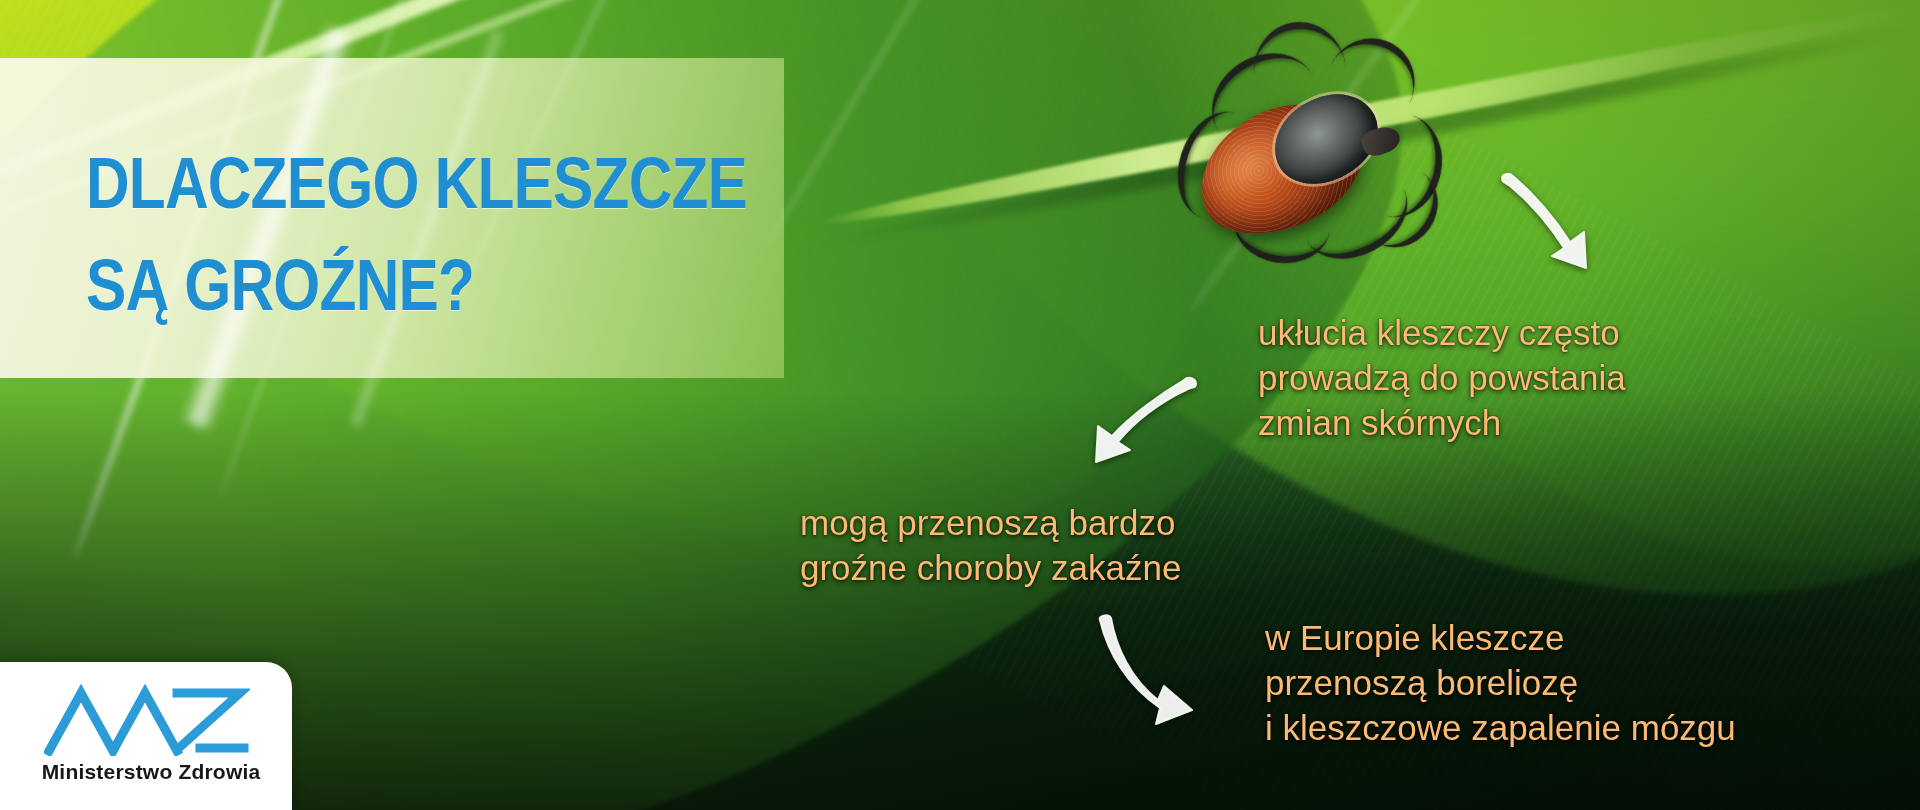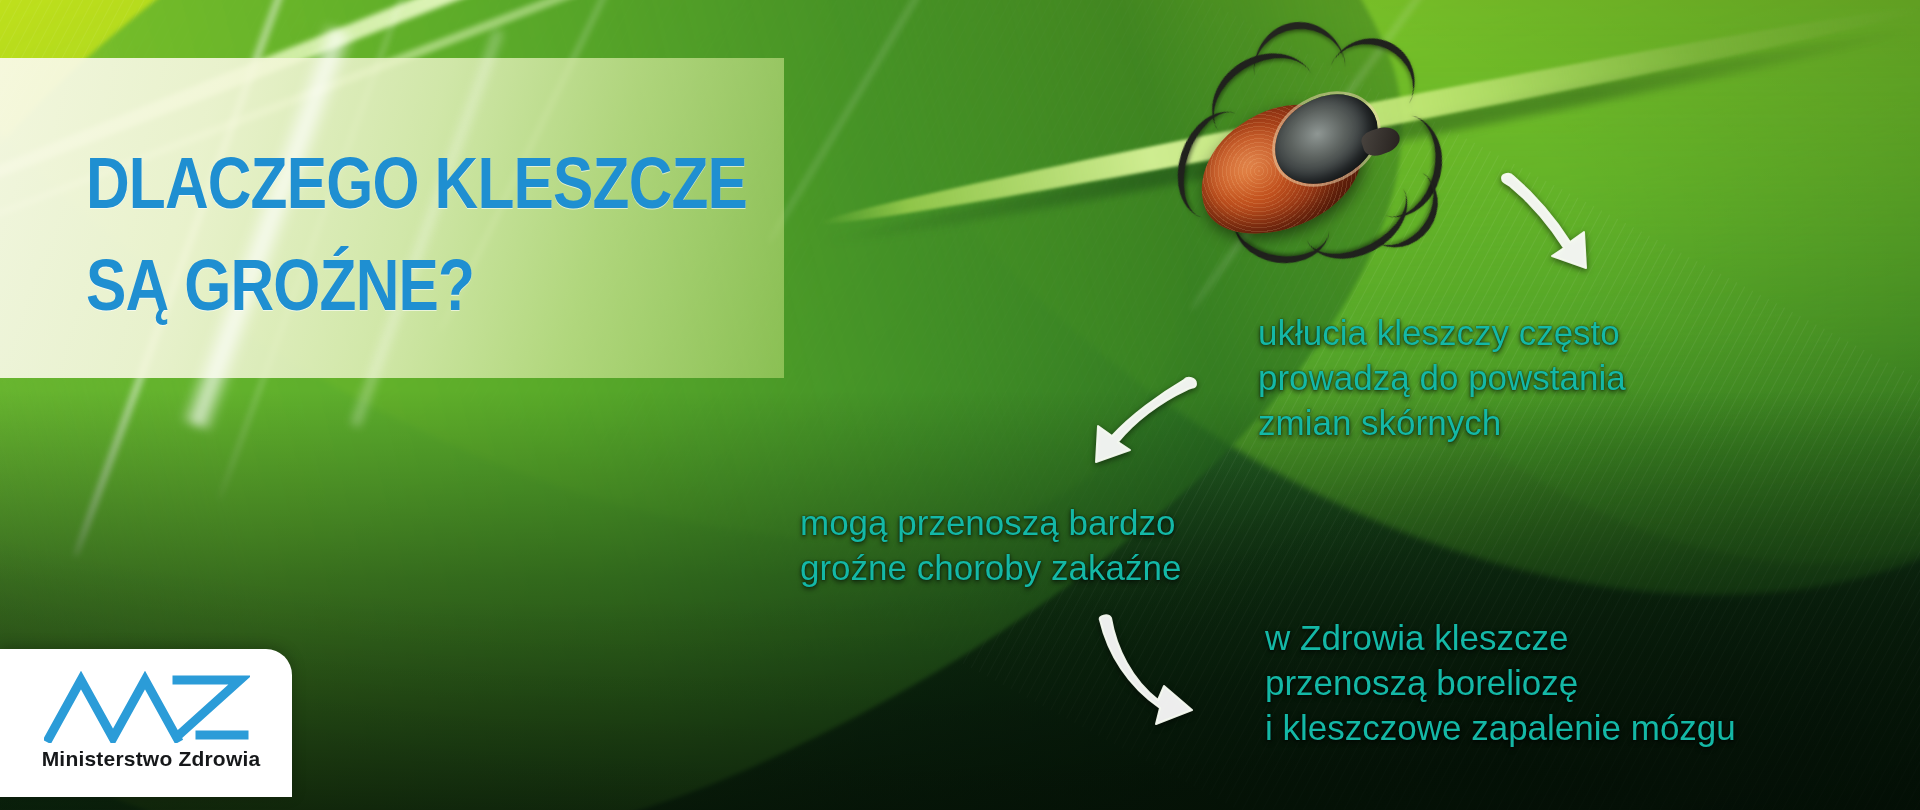--- a/index.html
+++ b/index.html
@@ -193,21 +193,21 @@
     letter-spacing:-1px;
     line-height:102px;
     transform:scaleX(.84);
     transform-origin:left center;
     white-space:nowrap;
     text-shadow:0 1px 0 rgba(255,255,255,.6);
   }
 
   
   .callout{
-    position:absolute;color:#14b8a6;
+    position:absolute;color:#fdba74;
     font-family:"Liberation Sans",sans-serif;
     font-size:35px;font-weight:400;line-height:45px;
     text-shadow:0 2px 5px rgba(0,0,0,.75), 0 0 2px rgba(0,0,0,.6);
     white-space:pre-line;
   }
   #callout-1{left:1258px;top:310px;}
   #callout-2{left:800px;top:500px;}
   #callout-3{left:1265px;top:615px;}
 
   
@@ -219,21 +219,21 @@
     stroke:rgba(245,250,240,.95);
     stroke-width:2;
     stroke-linejoin:round;
   }
   #arrow-1{left:1498px;top:172px;}
   #arrow-2{left:1072px;top:374px;}
   #arrow-3{left:1094px;top:614px;}
 
   
   .logo-card{
-    position:absolute;left:0;bottom:13px;width:292px;height:148px;
+    position:absolute;left:0;bottom:0;width:292px;height:148px;
     background:#ffffff;
     border-top-right-radius:26px;
     box-shadow:0 -2px 14px rgba(0,0,0,.25);
   }
   .logo-mark{position:absolute;left:44px;top:22px;}
   .logo-caption{
     position:absolute;left:36px;top:98px;width:230px;text-align:center;
     font-family:"Liberation Sans",sans-serif;
     font-size:21px;font-weight:700;color:#16181a;letter-spacing:.2px;
   }
@@ -300,21 +300,21 @@
     <svg width="128" height="118" viewBox="0 0 128 118" aria-hidden="true">
       <path d="M6 6 C4 2 14 -1 17 4 C22 34 38 66 64 86 L70 72 L98 96 L62 110 L66 94 C34 72 14 40 6 6 Z"></path>
     </svg>
   </div>
 
   <div class="callout" id="callout-1">ukłucia kleszczy często
 prowadzą do powstania
 zmian skórnych</div>
   <div class="callout" id="callout-2">mogą przenoszą bardzo
 groźne choroby zakaźne</div>
-  <div class="callout" id="callout-3">w Zdrowia kleszcze
+  <div class="callout" id="callout-3">w Europie kleszcze
 przenoszą boreliozę
 i kleszczowe zapalenie mózgu</div>
 
   <div class="logo-card">
     <div class="logo-mark">
       <svg width="206" height="72" viewBox="0 0 206 72" aria-hidden="true">
         <g fill="none" stroke="#2b9cd8" stroke-width="9" stroke-linecap="square" stroke-linejoin="miter">
           <polyline points="5,67 37,9 69,67 101,9 133,67"></polyline>
           <polyline points="133,9 196,9 136,63"></polyline>
           <line x1="156" y1="64" x2="200" y2="64"></line>

